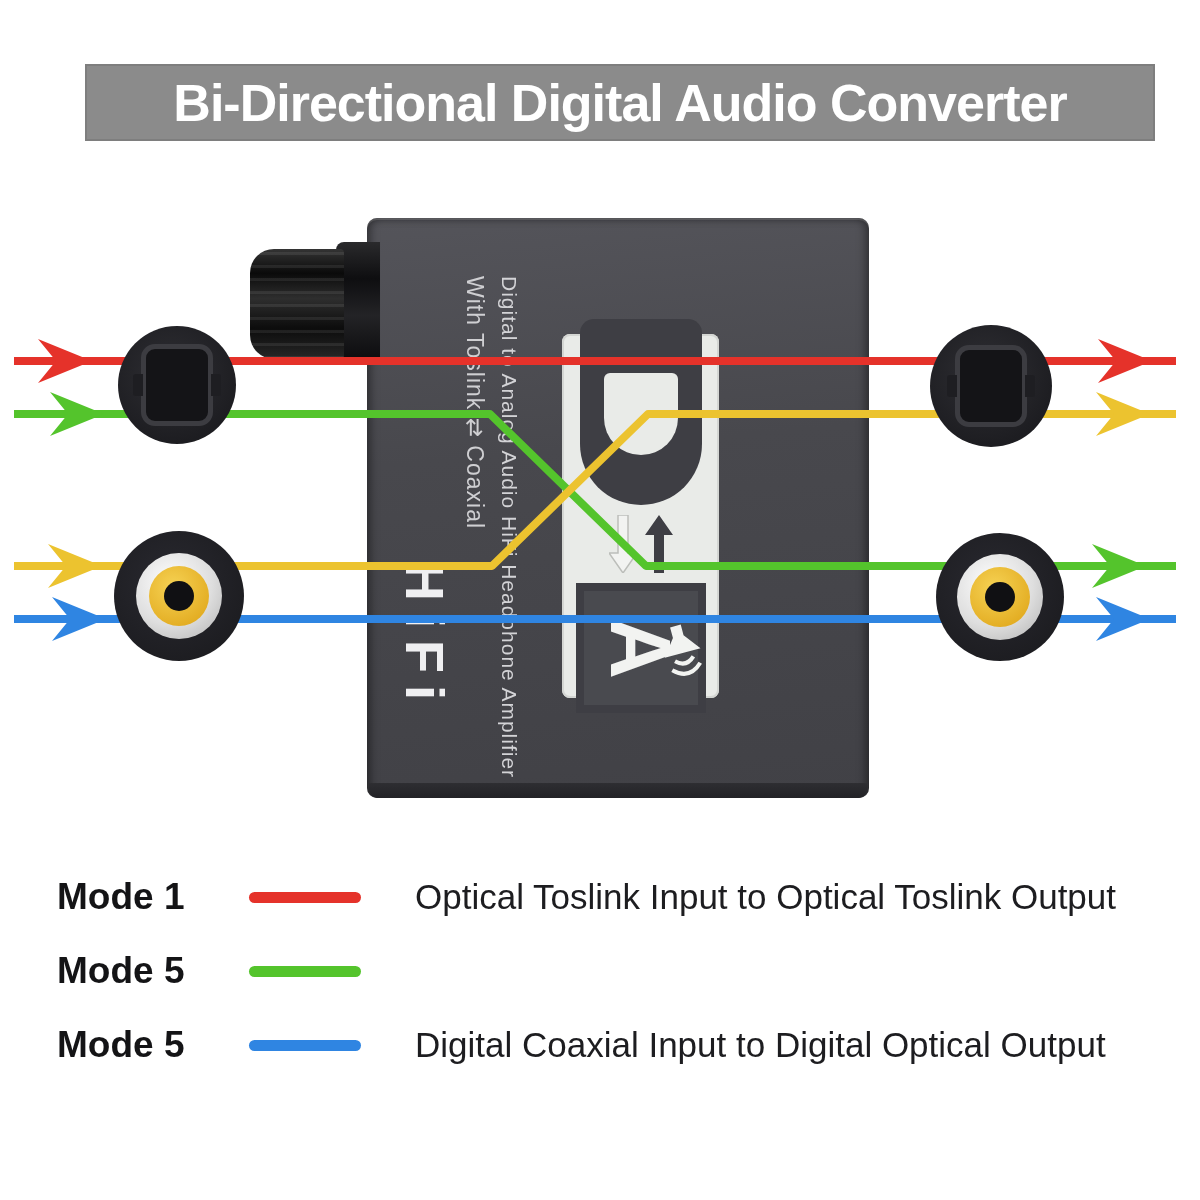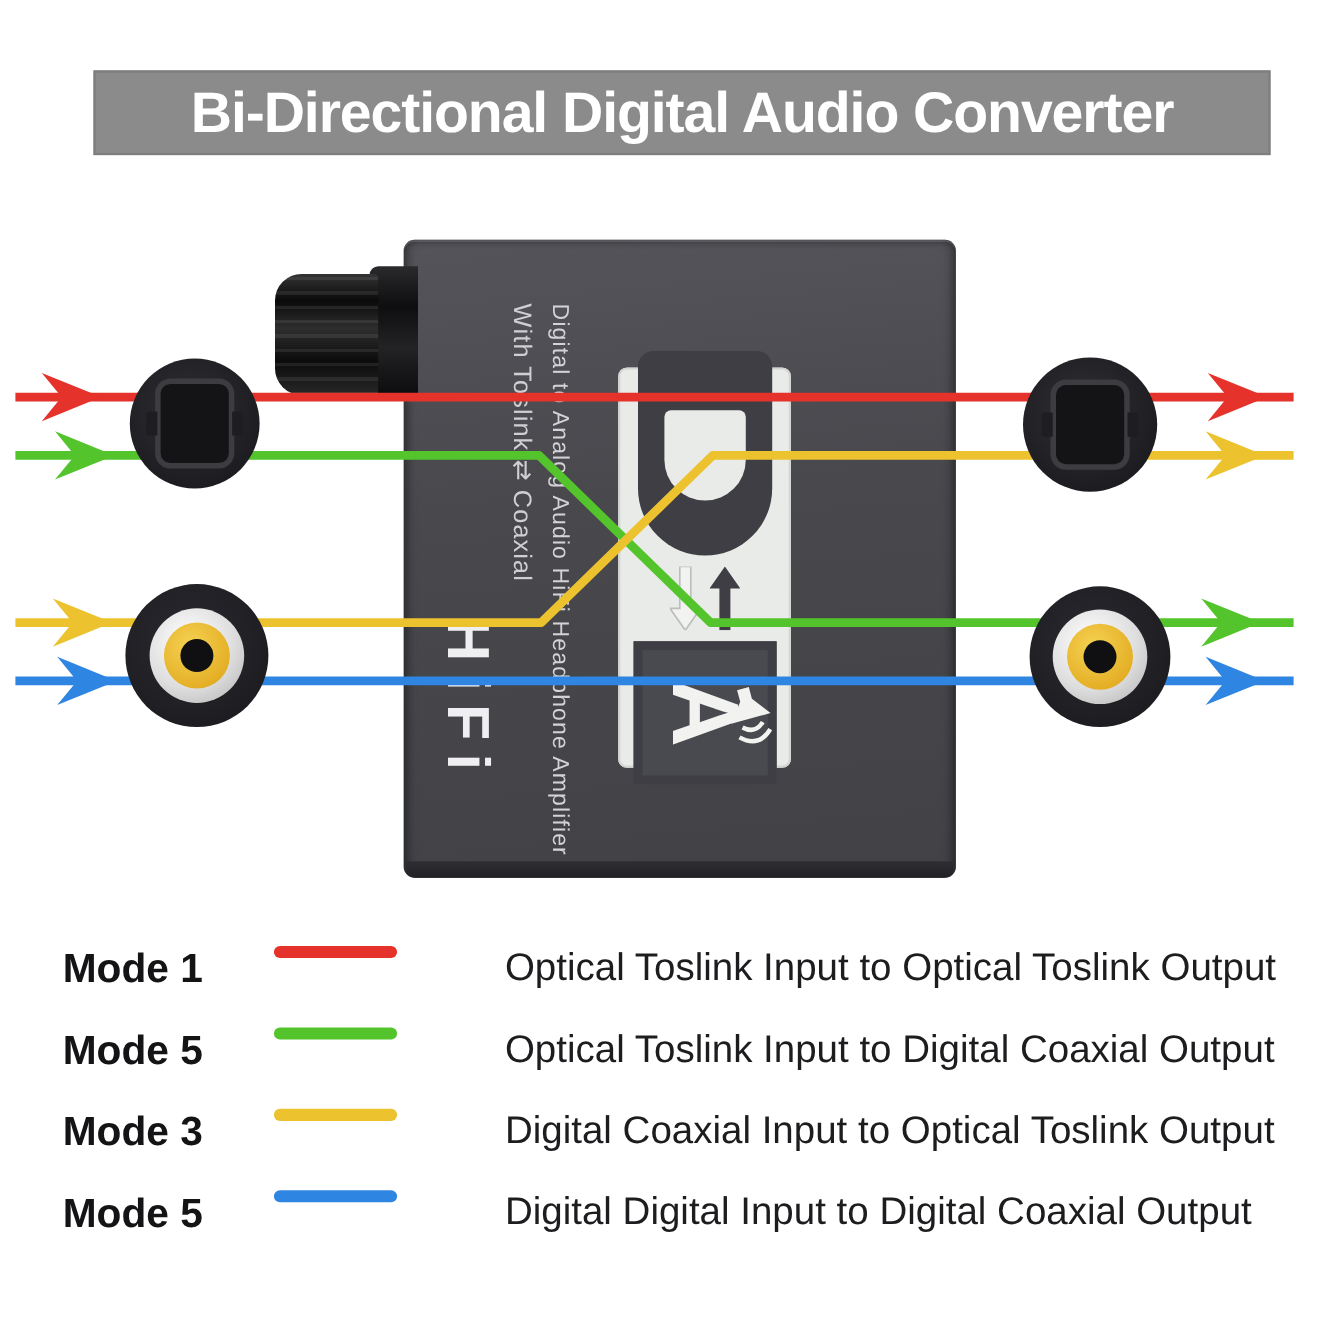--- a/index.html
+++ b/index.html
@@ -59,24 +59,24 @@
   .rca-white{position:absolute;left:50%;top:50%;transform:translate(-50%,-50%);
           width:86px;height:86px;border-radius:50%;
           background:radial-gradient(circle at 40% 35%,#ffffff,#dedede 55%,#b5b5b5 95%);}
   .rca-gold{position:absolute;left:50%;top:50%;transform:translate(-50%,-50%);
           width:60px;height:60px;border-radius:50%;
           background:radial-gradient(circle at 40% 35%,#f6d254,#e2ab20 80%);}
   .rca-hole{position:absolute;left:50%;top:50%;transform:translate(-50%,-50%);
           width:30px;height:30px;border-radius:50%;background:#101013;}
   
   .legend{position:absolute;left:57px;top:860px;z-index:1;}
-  .legend-row{display:flex;align-items:flex-start;height:74px;gap:30px;}
+  .legend-row{display:flex;align-items:center;height:74px;gap:30px;}
   .legend-row .mode{width:150px;font-size:37px;font-weight:700;color:#141416;flex:none;}
   .legend-row .swatch{width:112px;height:11px;border-radius:6px;margin:0 24px 0 12px;flex:none;}
-  .legend-row .desc{font-size:35px;color:#1d1d20;white-space:nowrap;margin-left:44px;}
+  .legend-row .desc{font-size:35px;color:#1d1d20;white-space:nowrap;}
 </style>
 </head>
 <body>
 
 <div class="canvas">
 
   <div class="titlebar" style="background-color: rgb(139, 139, 139);">
     <span>Bi-Directional Digital Audio Converter</span>
   </div>
 
@@ -146,27 +146,21 @@
 
   <div class="legend">
     <div class="legend-row">
       <span class="mode">Mode 1</span>
       <span class="swatch" style="background-color: rgb(229, 50, 42);"></span>
       <span class="desc">Optical Toslink Input to Optical Toslink Output</span>
     </div>
     <div class="legend-row">
       <span class="mode">Mode 5</span>
       <span class="swatch" style="background-color: rgb(84, 196, 44);"></span>
-      <span class="desc">Optical Toslink Input to Digital Coaxial Output</span>
-    </div>
-    <div class="legend-row">
-      <span class="mode">Mode 3</span>
-      <span class="swatch" style="background-color: rgb(236, 195, 47);"></span>
-      <span class="desc">Digital Coaxial Input to Optical Toslink Output</span>
     </div>
     <div class="legend-row">
       <span class="mode">Mode 5</span>
       <span class="swatch" style="background-color: rgb(47, 133, 226);"></span>
-      <span class="desc">Digital Digital Input to Digital Coaxial Output</span>
+      <span class="desc">Digital Coaxial Input to Digital Optical Output</span>
     </div>
   </div>
 
 </div>
 
 </body></html>

